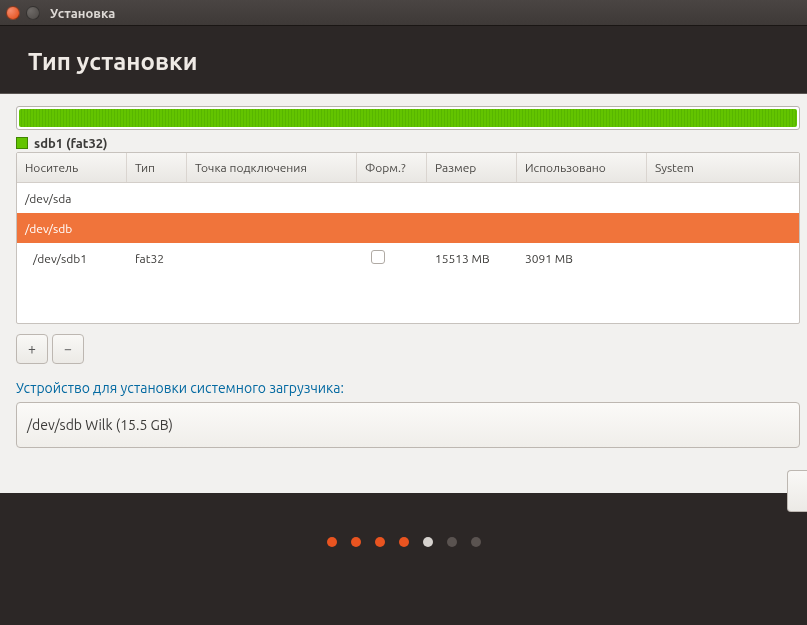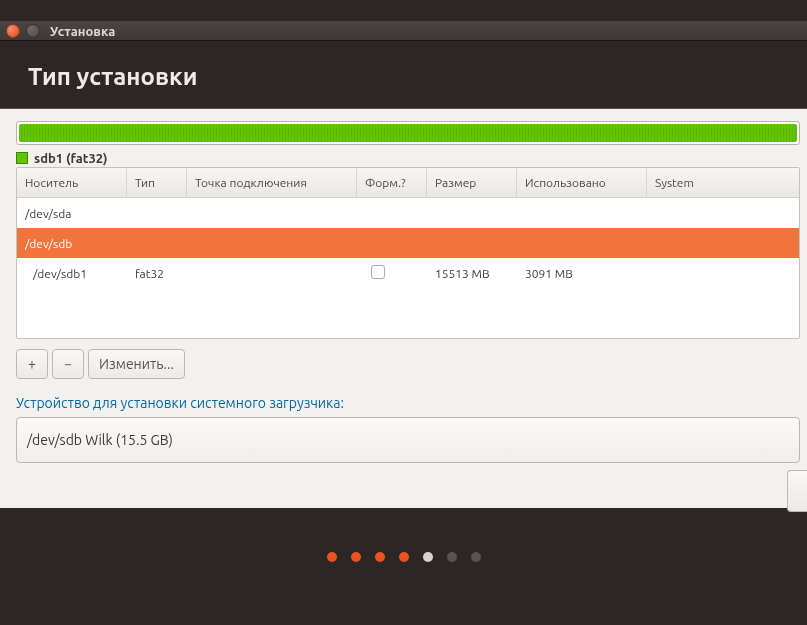--- a/index.html
+++ b/index.html
@@ -1,18 +1,18 @@
 <!DOCTYPE html>
 <html><head>
 <meta charset="utf-8">
 <style>
 * { box-sizing: border-box; margin: 0; padding: 0; font-family: Ubuntu, "Segoe UI", sans-serif; }
 body { width: 807px; height: 625px; background: #2c2726; overflow: hidden; }
 
-.titlebar { height: 20px; background: linear-gradient(#4a4543,#3e3937); display: flex; align-items: center; padding: 0 6px; gap: 6px; border-bottom: 1px solid #1a1614; margin-top: 21px; }
+.titlebar { height: 26px; background: linear-gradient(#4a4543,#3e3937); display: flex; align-items: center; padding: 0 6px; gap: 6px; border-bottom: 1px solid #1a1614; }
 .tbtn { width: 14px; height: 14px; border-radius: 50%; border: 1px solid rgba(0,0,0,0.4); }
 .tbtn.close { background: radial-gradient(circle at 30% 30%, #f58c6d, #e24912); }
 .tbtn.min { background: radial-gradient(circle at 30% 30%, #6e6a67, #4c4845); }
 .titlebar .title { color: #ddd9d5; font-size: 13px; font-weight: 600; margin-left: 4px; }
 
 .header-area { padding: 22px 28px 18px; }
 .header-area h1 { color: #efeae5; font-size: 24px; font-weight: 700; }
 
 .panel { background: #f2f1ef; margin: 0; padding: 12px 7px 42px 16px; min-height: 400px; border-top: 1px solid #5a5552; }
 
@@ -112,21 +112,20 @@
         <div>3091 MB</div>
         <div></div>
       </div>
       <div style="height:50px"></div>
     </div>
   </div>
 
   <div class="toolbar">
     <div class="btn square">+</div>
     <div class="btn square">−</div>
-    <div class="btn">Изменить...</div>
   </div>
 
   <div class="boot-label">Устройство для установки системного загрузчика:</div>
   <div class="combo">
     <span>/dev/sdb   Wilk  (15.5 GB)</span>
   </div>
 
 </div>
 
 <div class="next-stub"></div>

